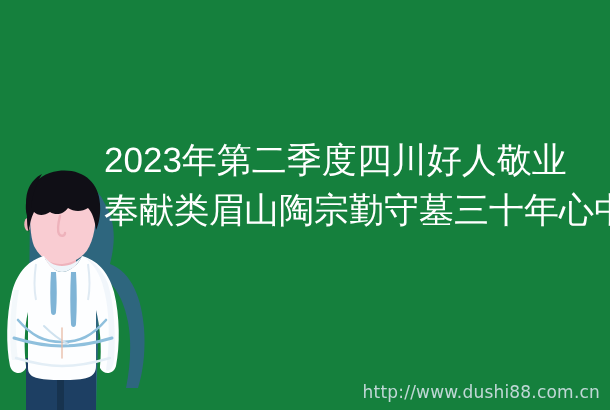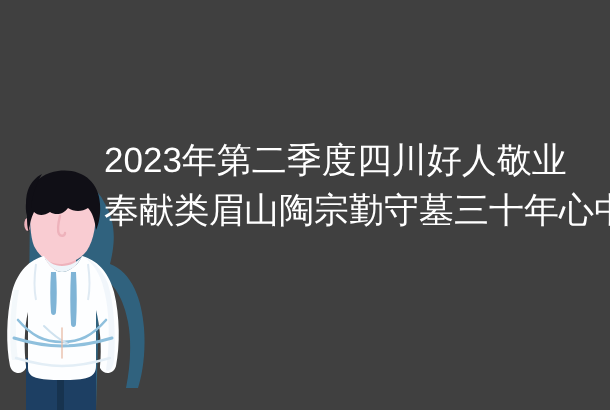--- a/index.html
+++ b/index.html
@@ -8,21 +8,21 @@
     background: #ffffff;
   }
   body {
     font-family: "Liberation Sans", "DejaVu Sans", sans-serif;
   }
   #banner {
     position: relative;
     width: 610px;
     height: 410px;
     overflow: hidden;
-    background: #404040;
+    background: #15803d;
   }
   
   #illustration {
     position: absolute;
     left: 0;
     top: 168px;
     width: 150px;
     height: 242px;
     overflow: hidden;
     pointer-events: none;
@@ -141,14 +141,15 @@
         <path d="M 16 190 C 36 196 52 198 62 198 C 74 198 90 196 110 190" fill="none" stroke="#e3eef6" stroke-width="2.4" stroke-linecap="round"></path>
       </g>
     </svg>
   </div>
 
   <div id="headline">
     <span class="hl-line">2023年第二季度四川好人敬业</span>
     <span class="hl-line">奉献类眉山陶宗勤守墓三十年心中</span>
   </div>
 
+  <div id="watermark">http://www.dushi88.com.cn</div>
 
 </div>
 
 </body></html>

